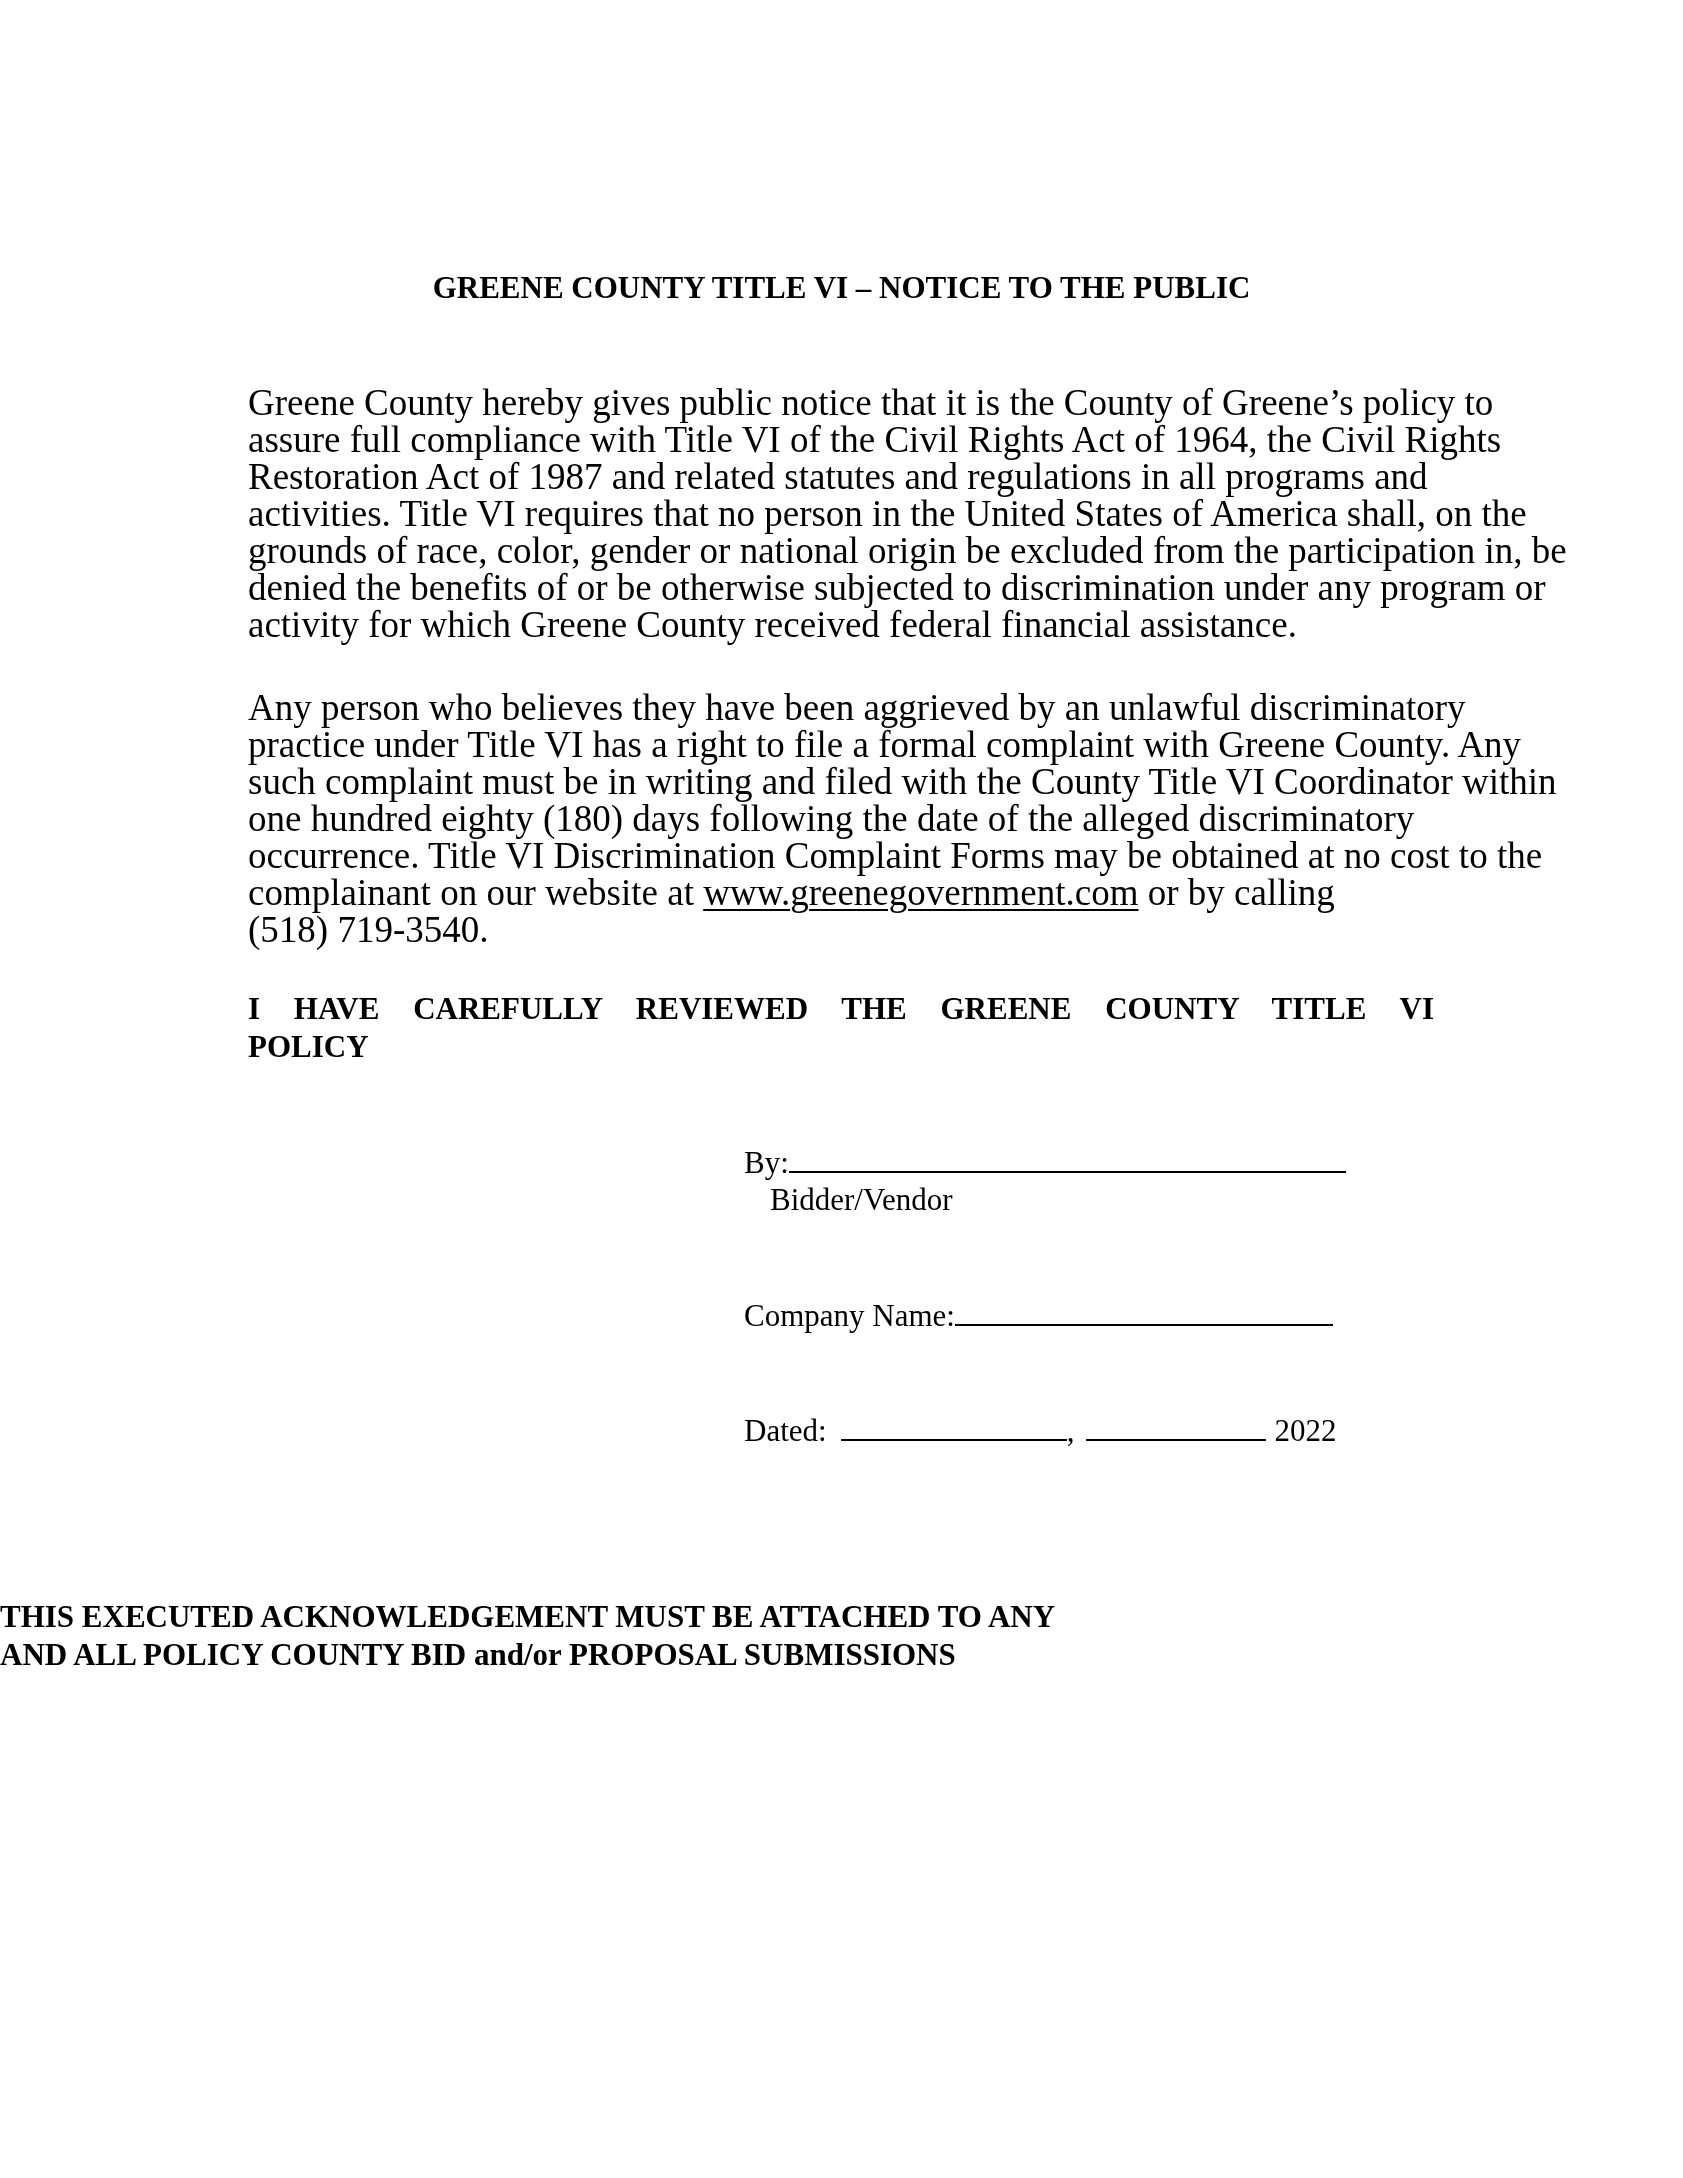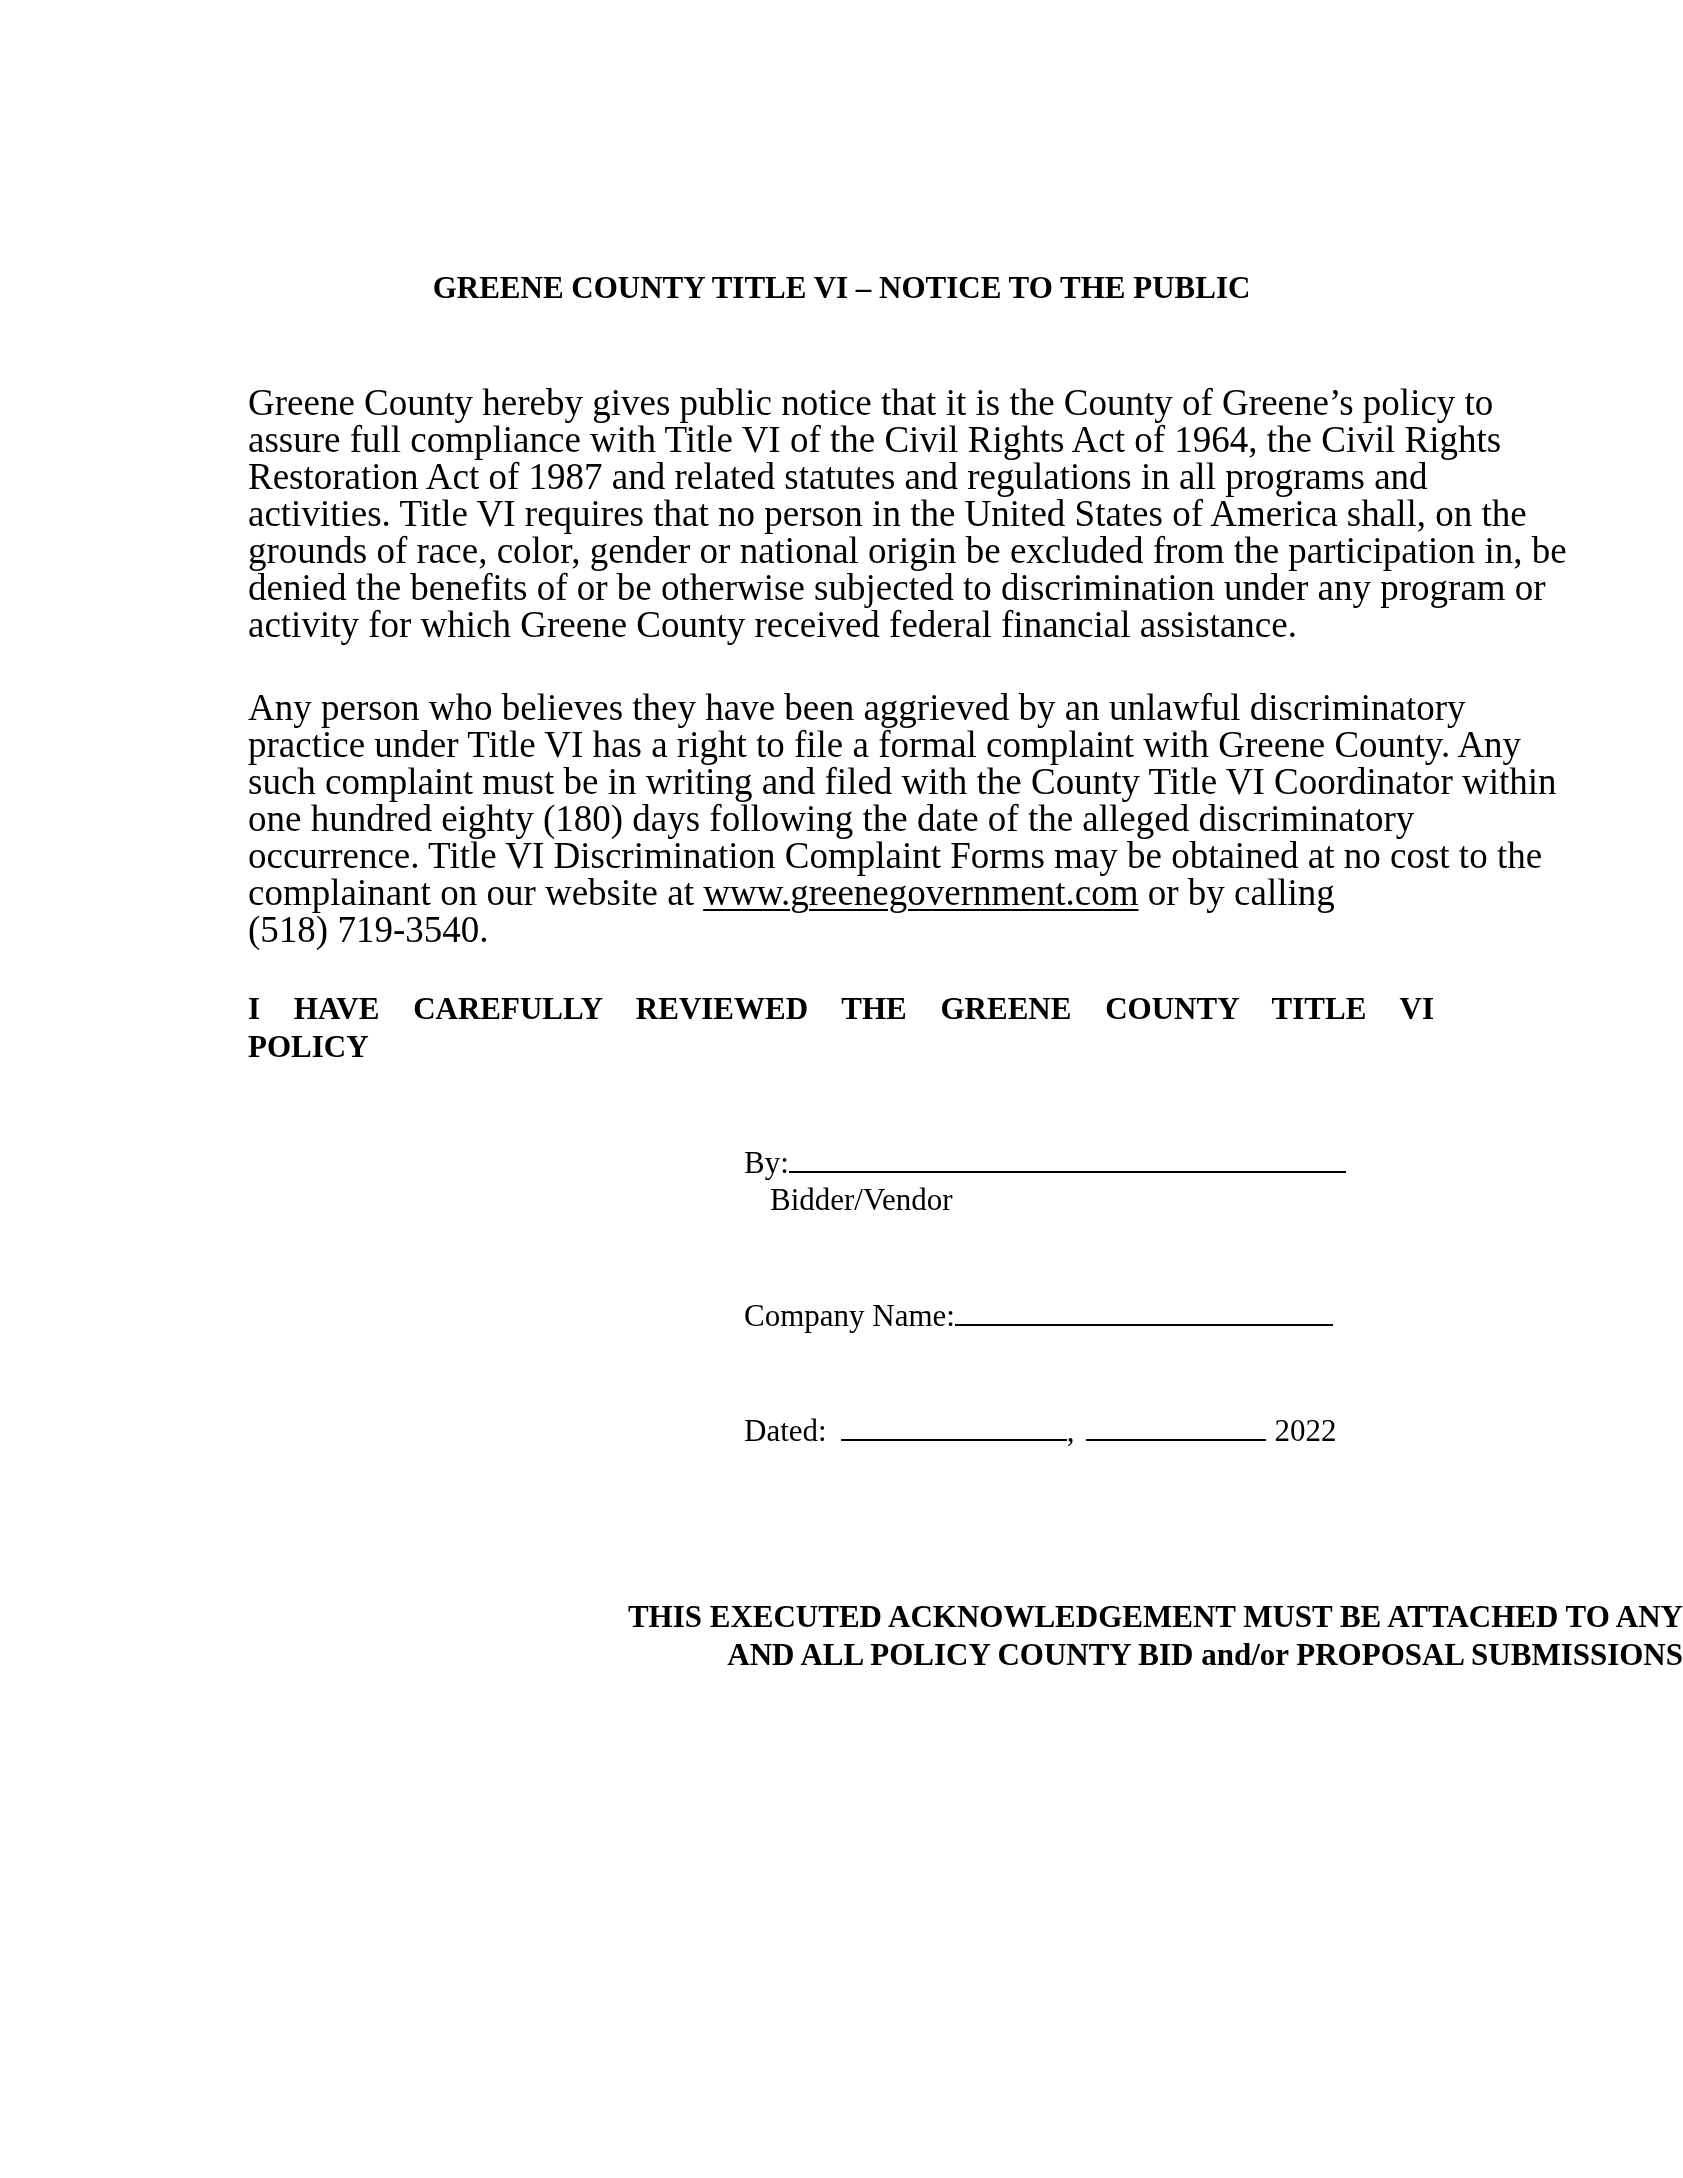--- a/index.html
+++ b/index.html
@@ -76,21 +76,21 @@
       display: inline-block;
       border-bottom: 2px solid #000000;
       vertical-align: baseline;
       height: 26px;
     }
 
     .footer {
       left: 0;
       width: 1683px;
       top: 1598px;
-      text-align: right;
+      text-align: left;
       font-weight: bold;
       font-size: 31px;
       line-height: 38px;
       white-space: normal;
     }
     .footer span { display: block; }
   </style>
 </head>
 <body>
 

